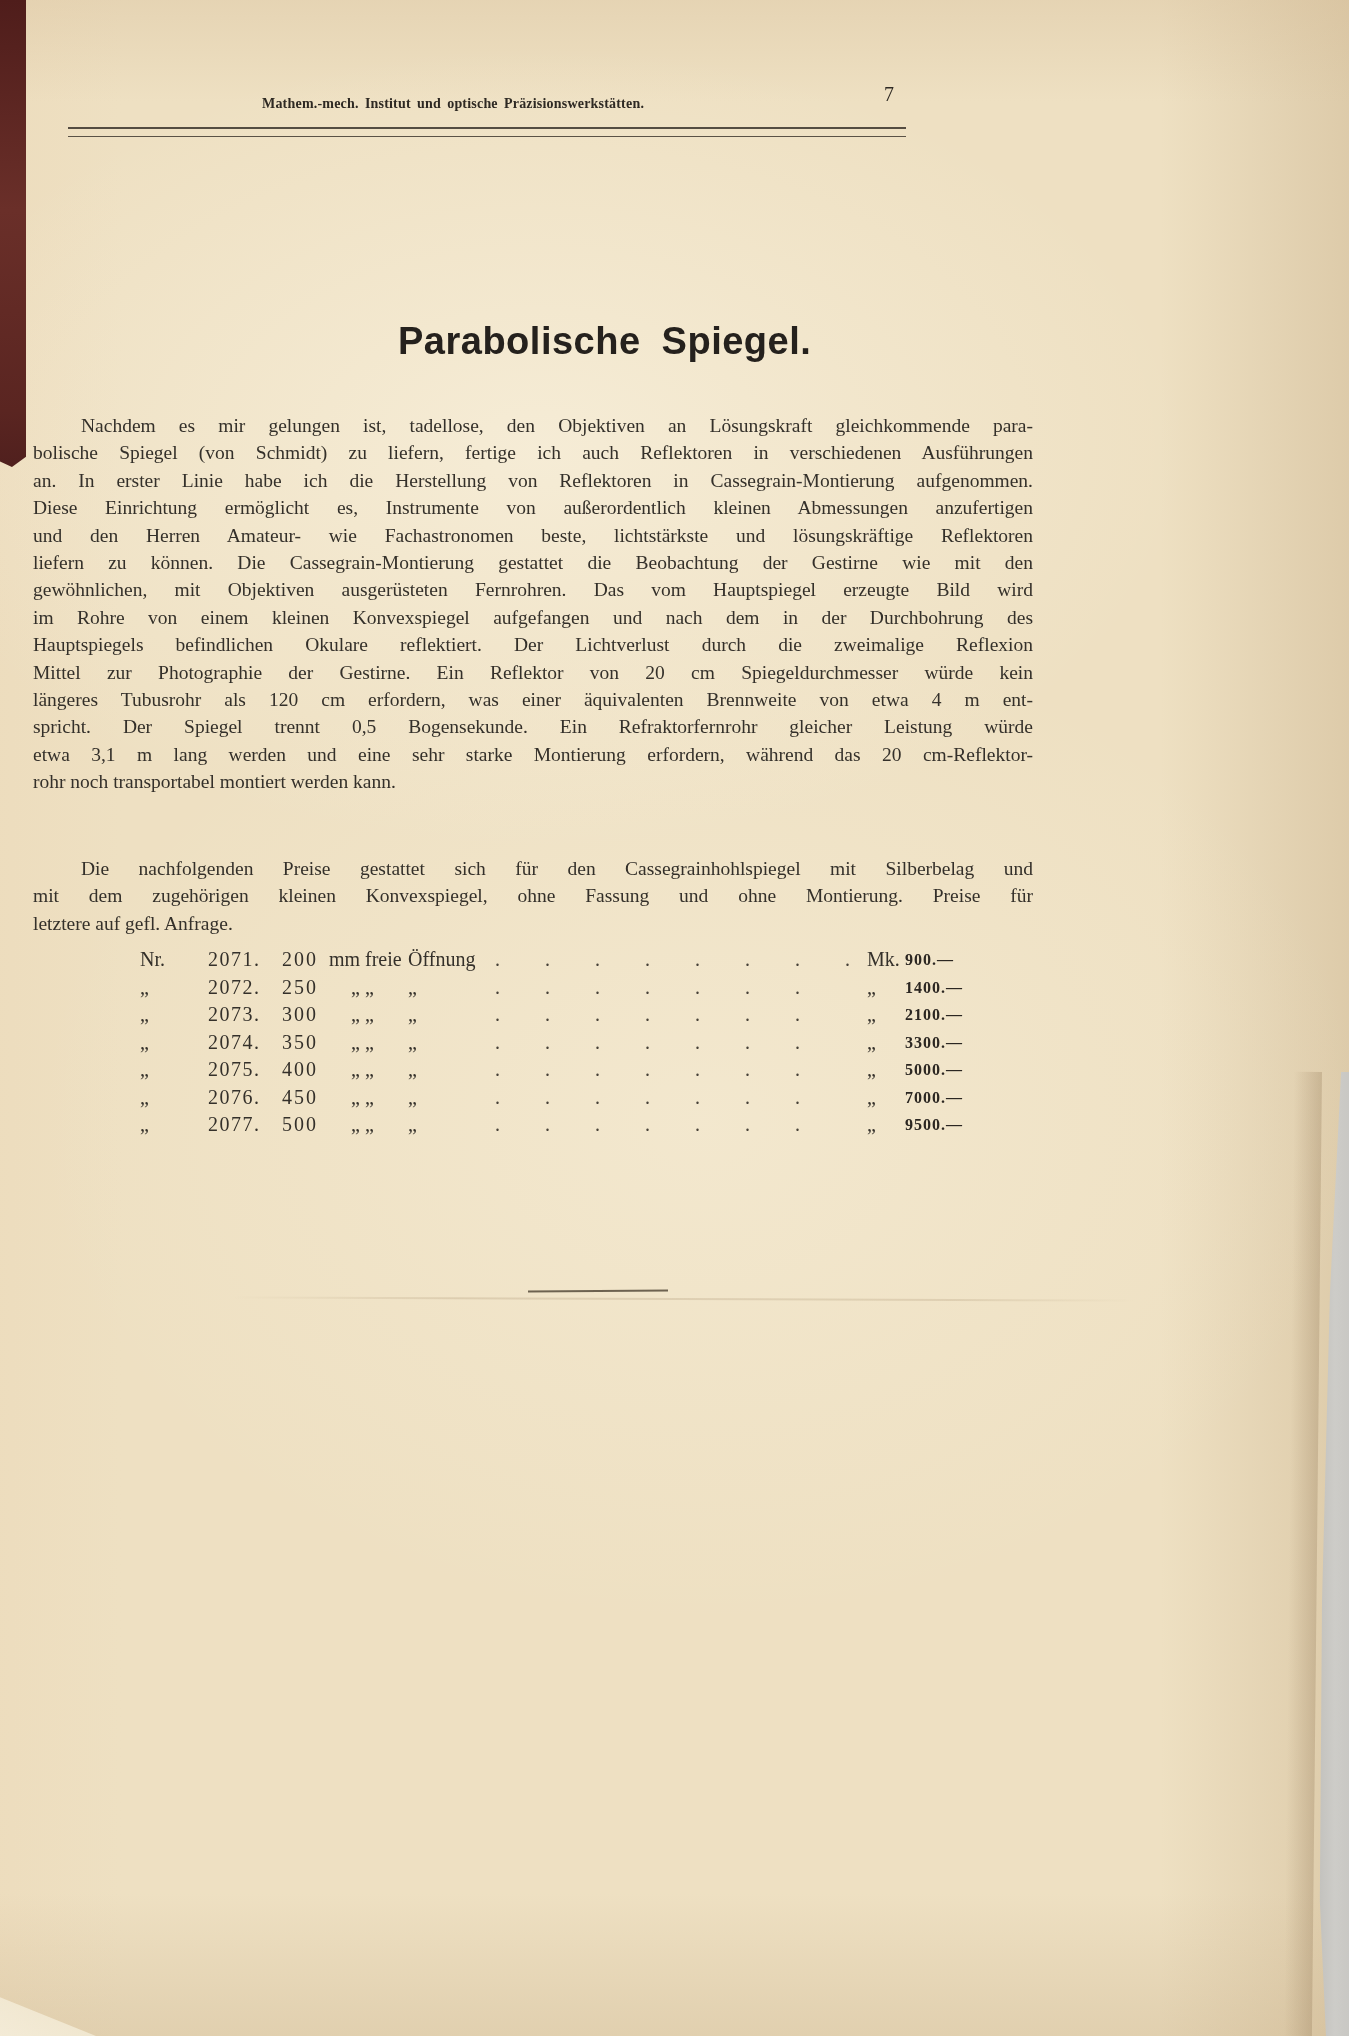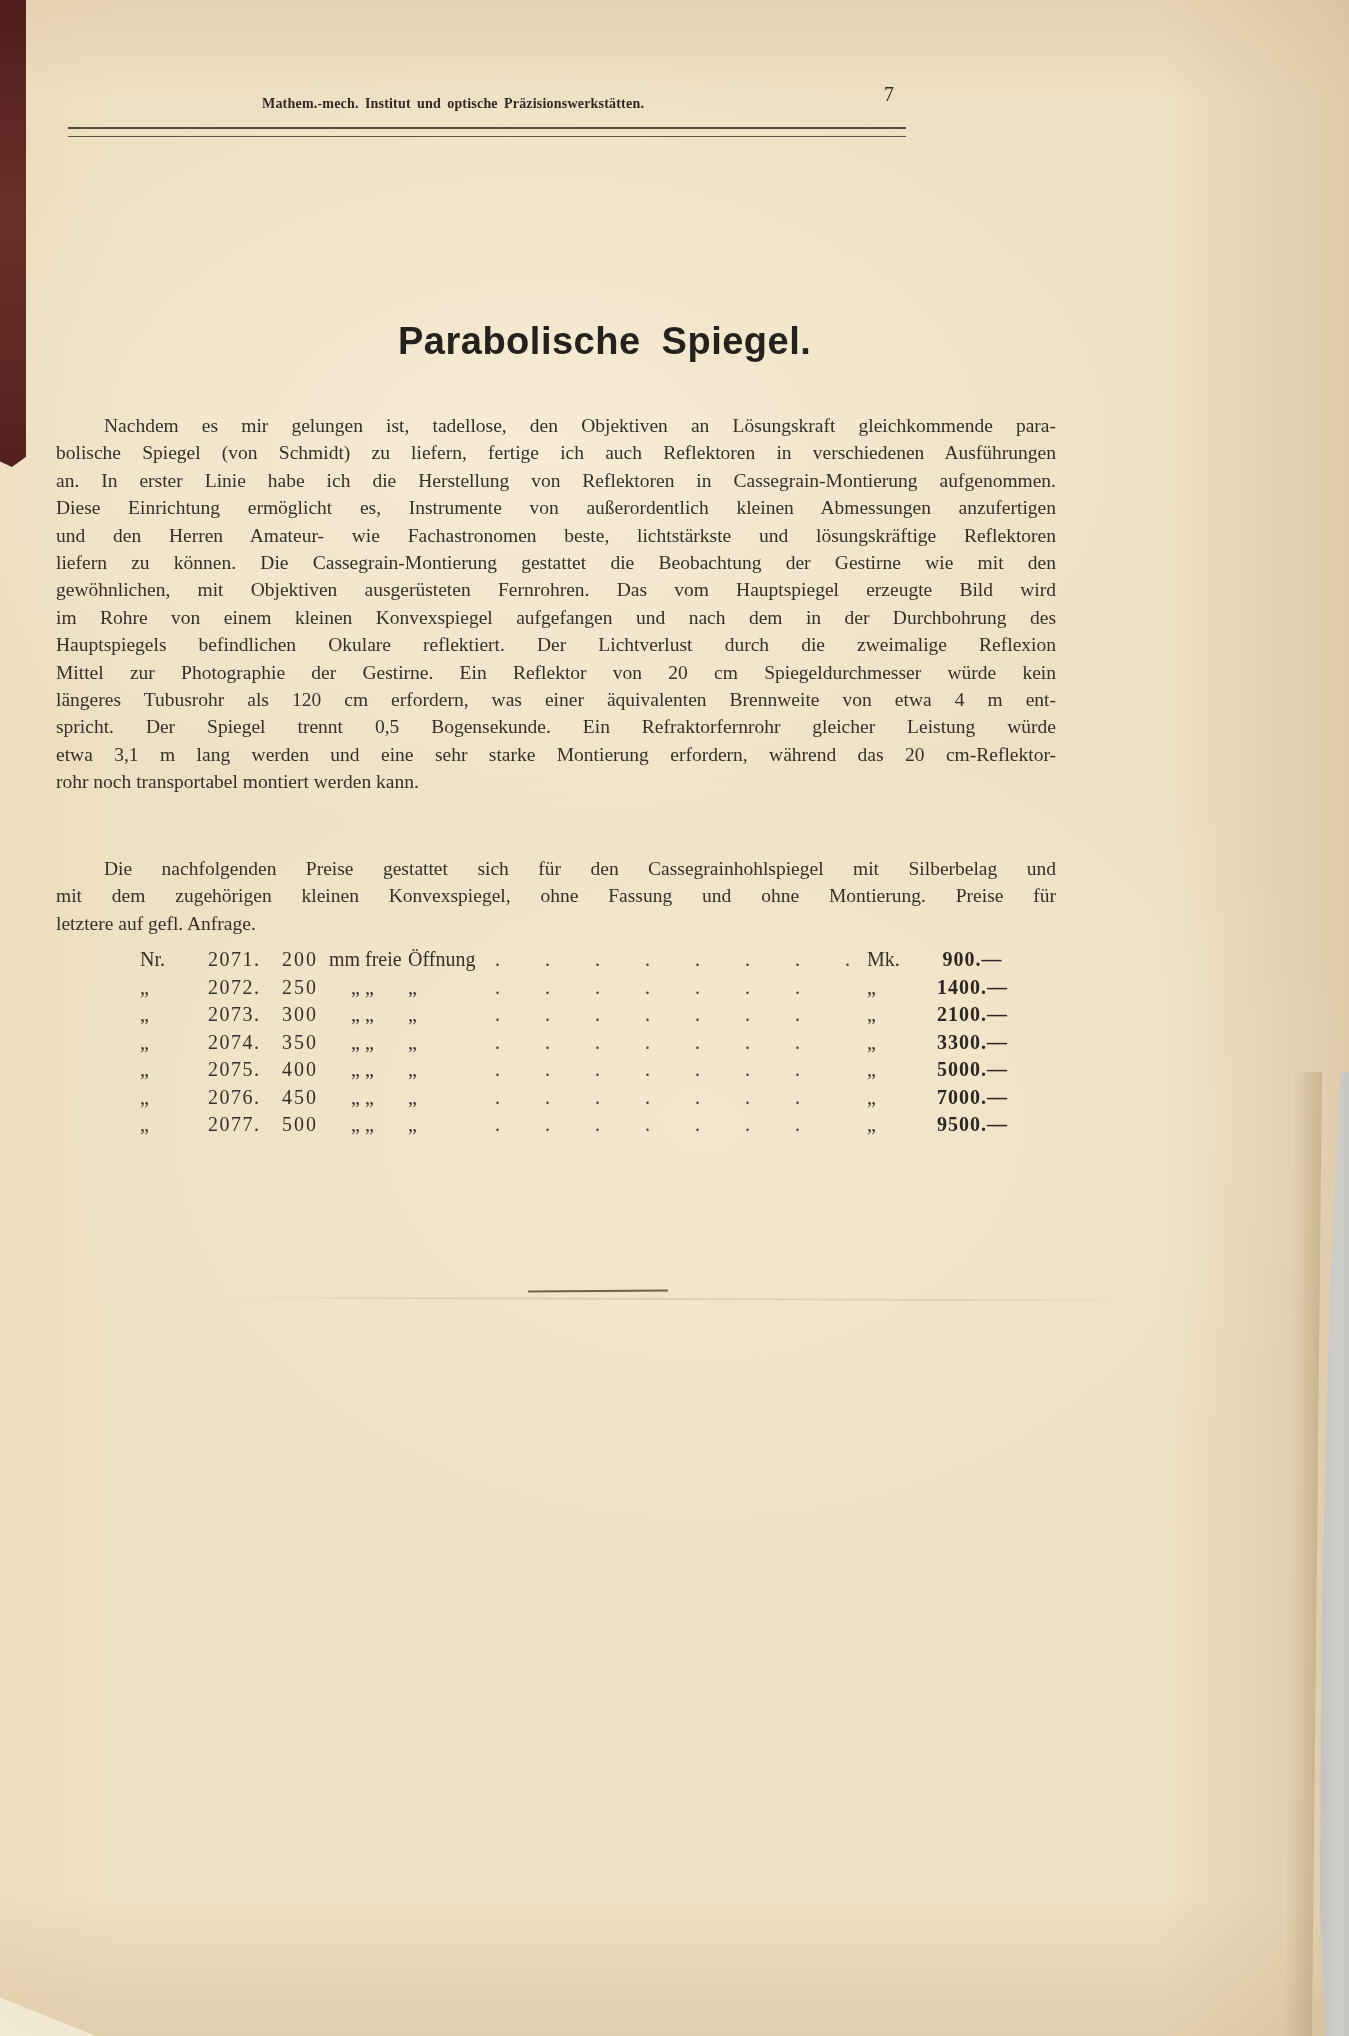--- a/index.html
+++ b/index.html
@@ -58,38 +58,38 @@
     position:absolute;left:68px;top:127px;width:838px;height:7px;
     border-top:2.5px solid #443d34;border-bottom:1.5px solid #4a4339;
     opacity:.9;
   }
   .doctitle{
     position:absolute;left:398px;top:320px;
     font-family:"Liberation Sans", sans-serif;
     font-size:38px;font-weight:700;letter-spacing:.5px;word-spacing:10px;
     color:#25211d;white-space:nowrap;
   }
-  .para{position:absolute;left:56px;width:1000px;font-size:19.5px;line-height:27.4px;}
+  .para{position:absolute;left:33px;width:1000px;font-size:19.5px;line-height:27.4px;}
   .p1{top:412px;}
   .p2{top:855px;}
   .pline{text-align:justify;text-align-last:justify;white-space:normal;}
   .pline.first{text-indent:48px;}
   .pline.last{text-align-last:left;}
   .pricelist{position:absolute;left:140px;top:946px;width:900px;font-size:20px;}
   .trow{display:grid;grid-template-columns:62px 78px 45px 35px 43px 82px 375px 45px 135px;height:27.5px;}
   .trow > span{line-height:27.5px;overflow:visible;white-space:nowrap;}
   .c-nr{text-align:left;padding-right:4px;}
   .c-num{padding-left:6px;letter-spacing:1.5px;}
   .c-size{padding-left:2px;letter-spacing:2px;}
   .c-mm{padding-left:2px;text-align:right;}
   .c-freie{padding-left:5px;}
   .c-oeff{padding-left:5px;}
   .c-dots{padding-left:10px;word-spacing:40px;color:#474138;}
   .c-cur{padding-left:7px;}
-  .c-price{text-align:center;font-weight:bold;font-size:20px;letter-spacing:1px;color:#2b2621;}
+  .c-price{text-align:left;font-weight:bold;font-size:16px;letter-spacing:1px;color:#2b2621;}
   .divider{
     position:absolute;left:528px;top:1290px;width:140px;height:0;
     border-top:2px solid rgba(72,62,46,.78);
     transform:rotate(-0.5deg);
   }
 </style>
 </head>
 <body>
 
 <div class="scan">

